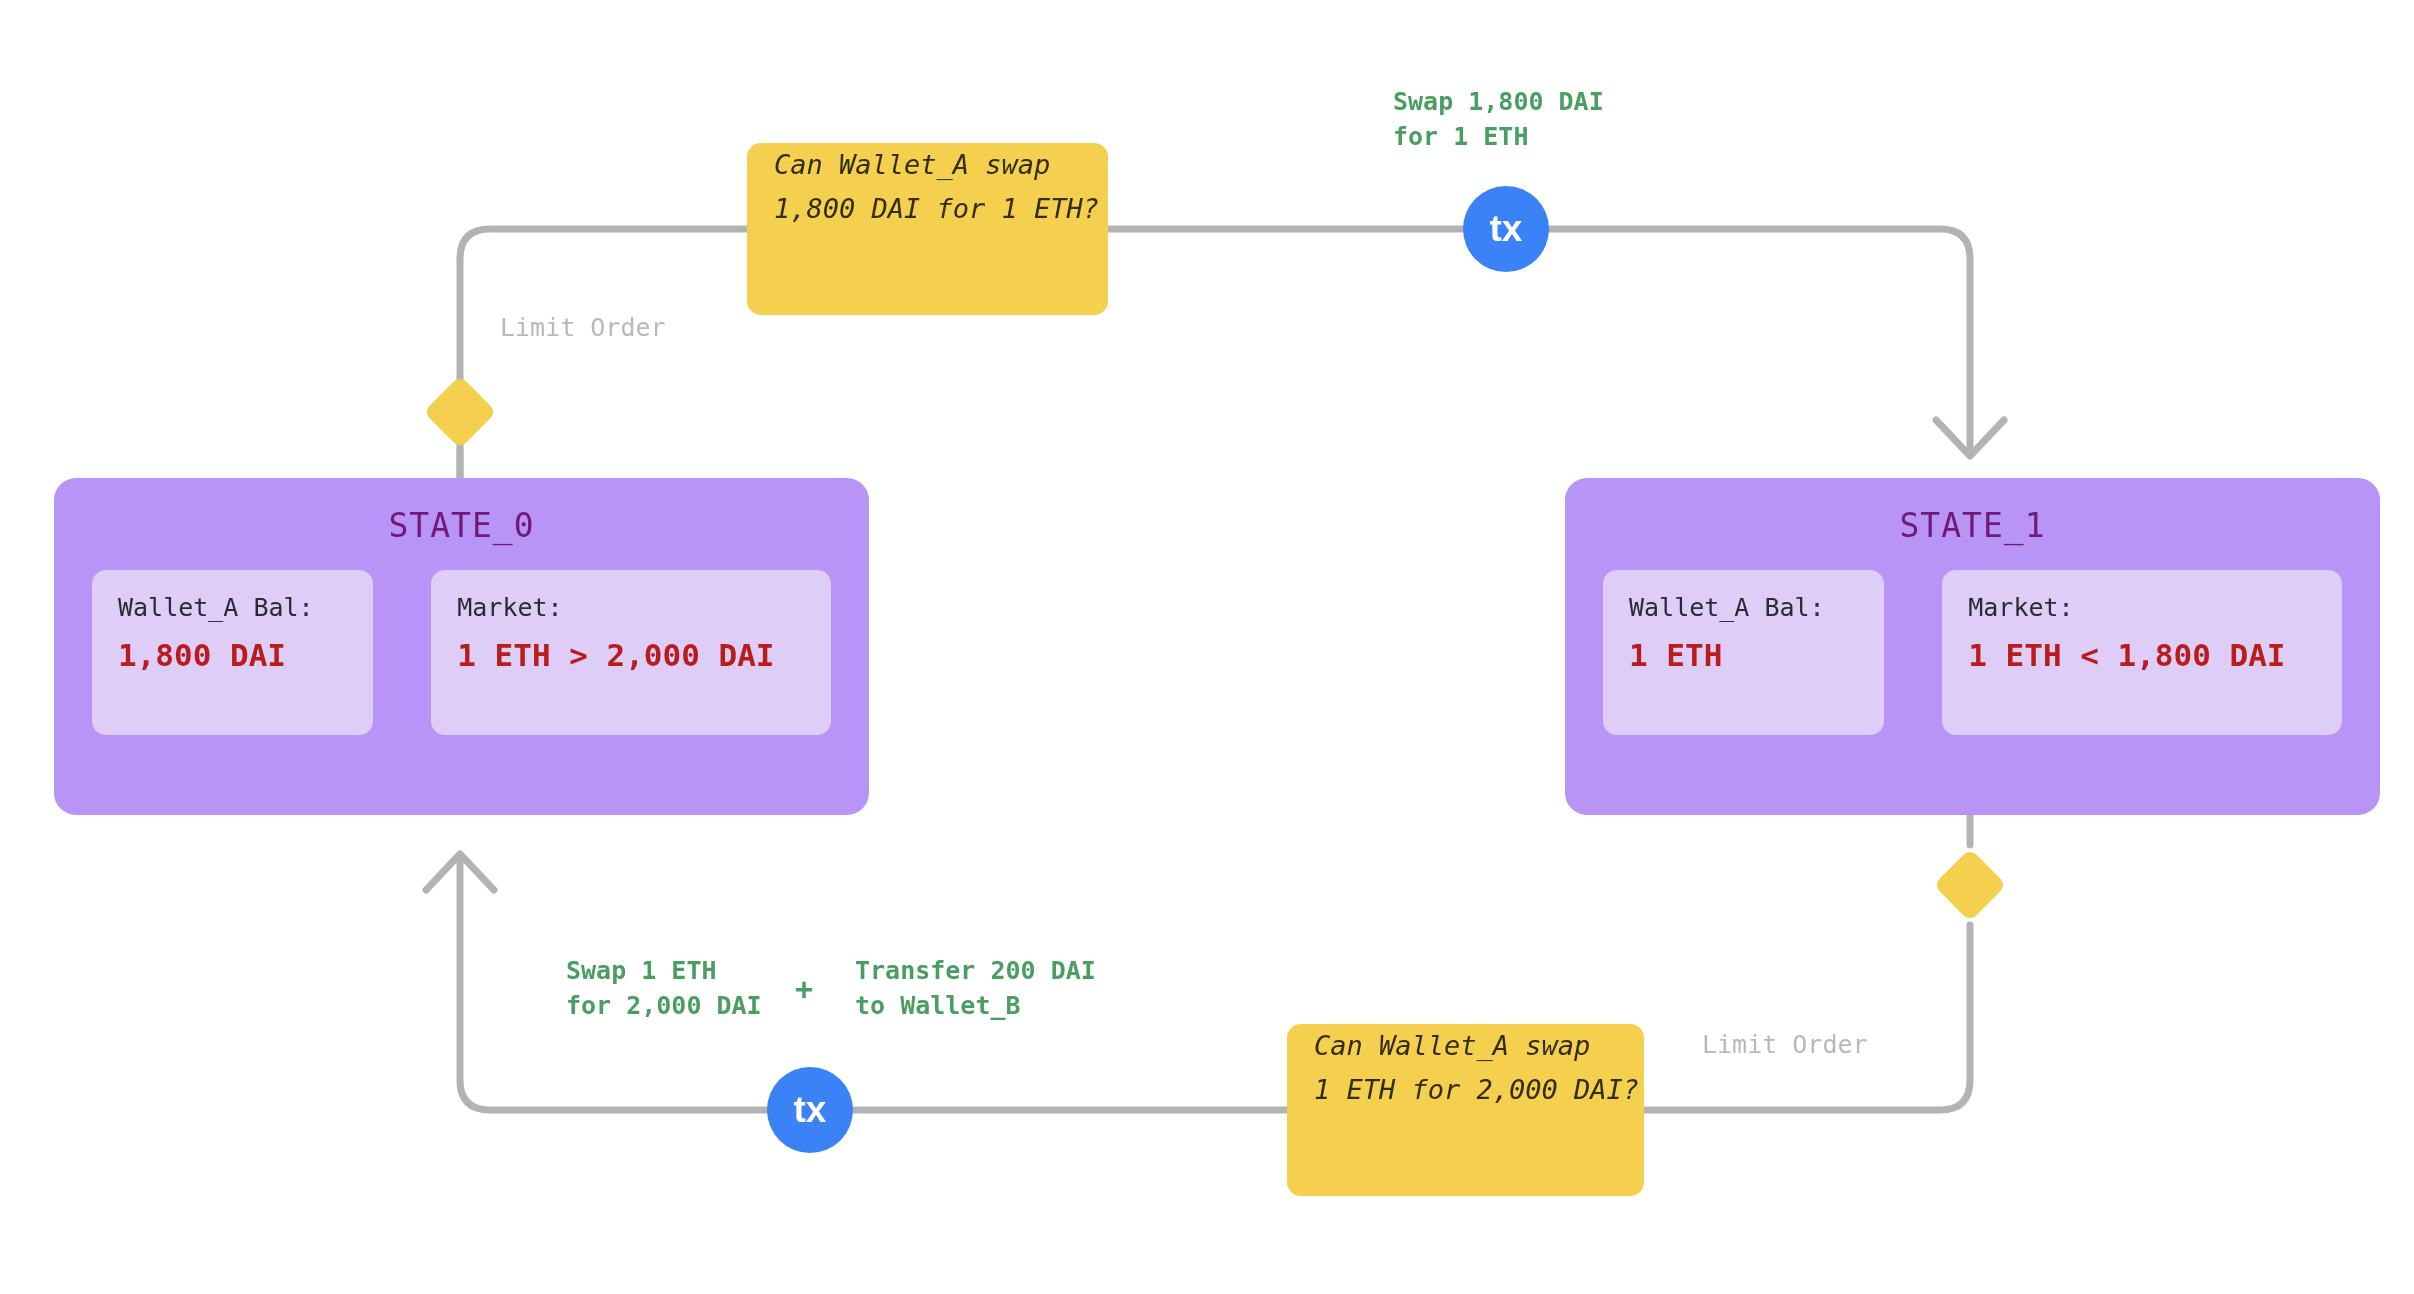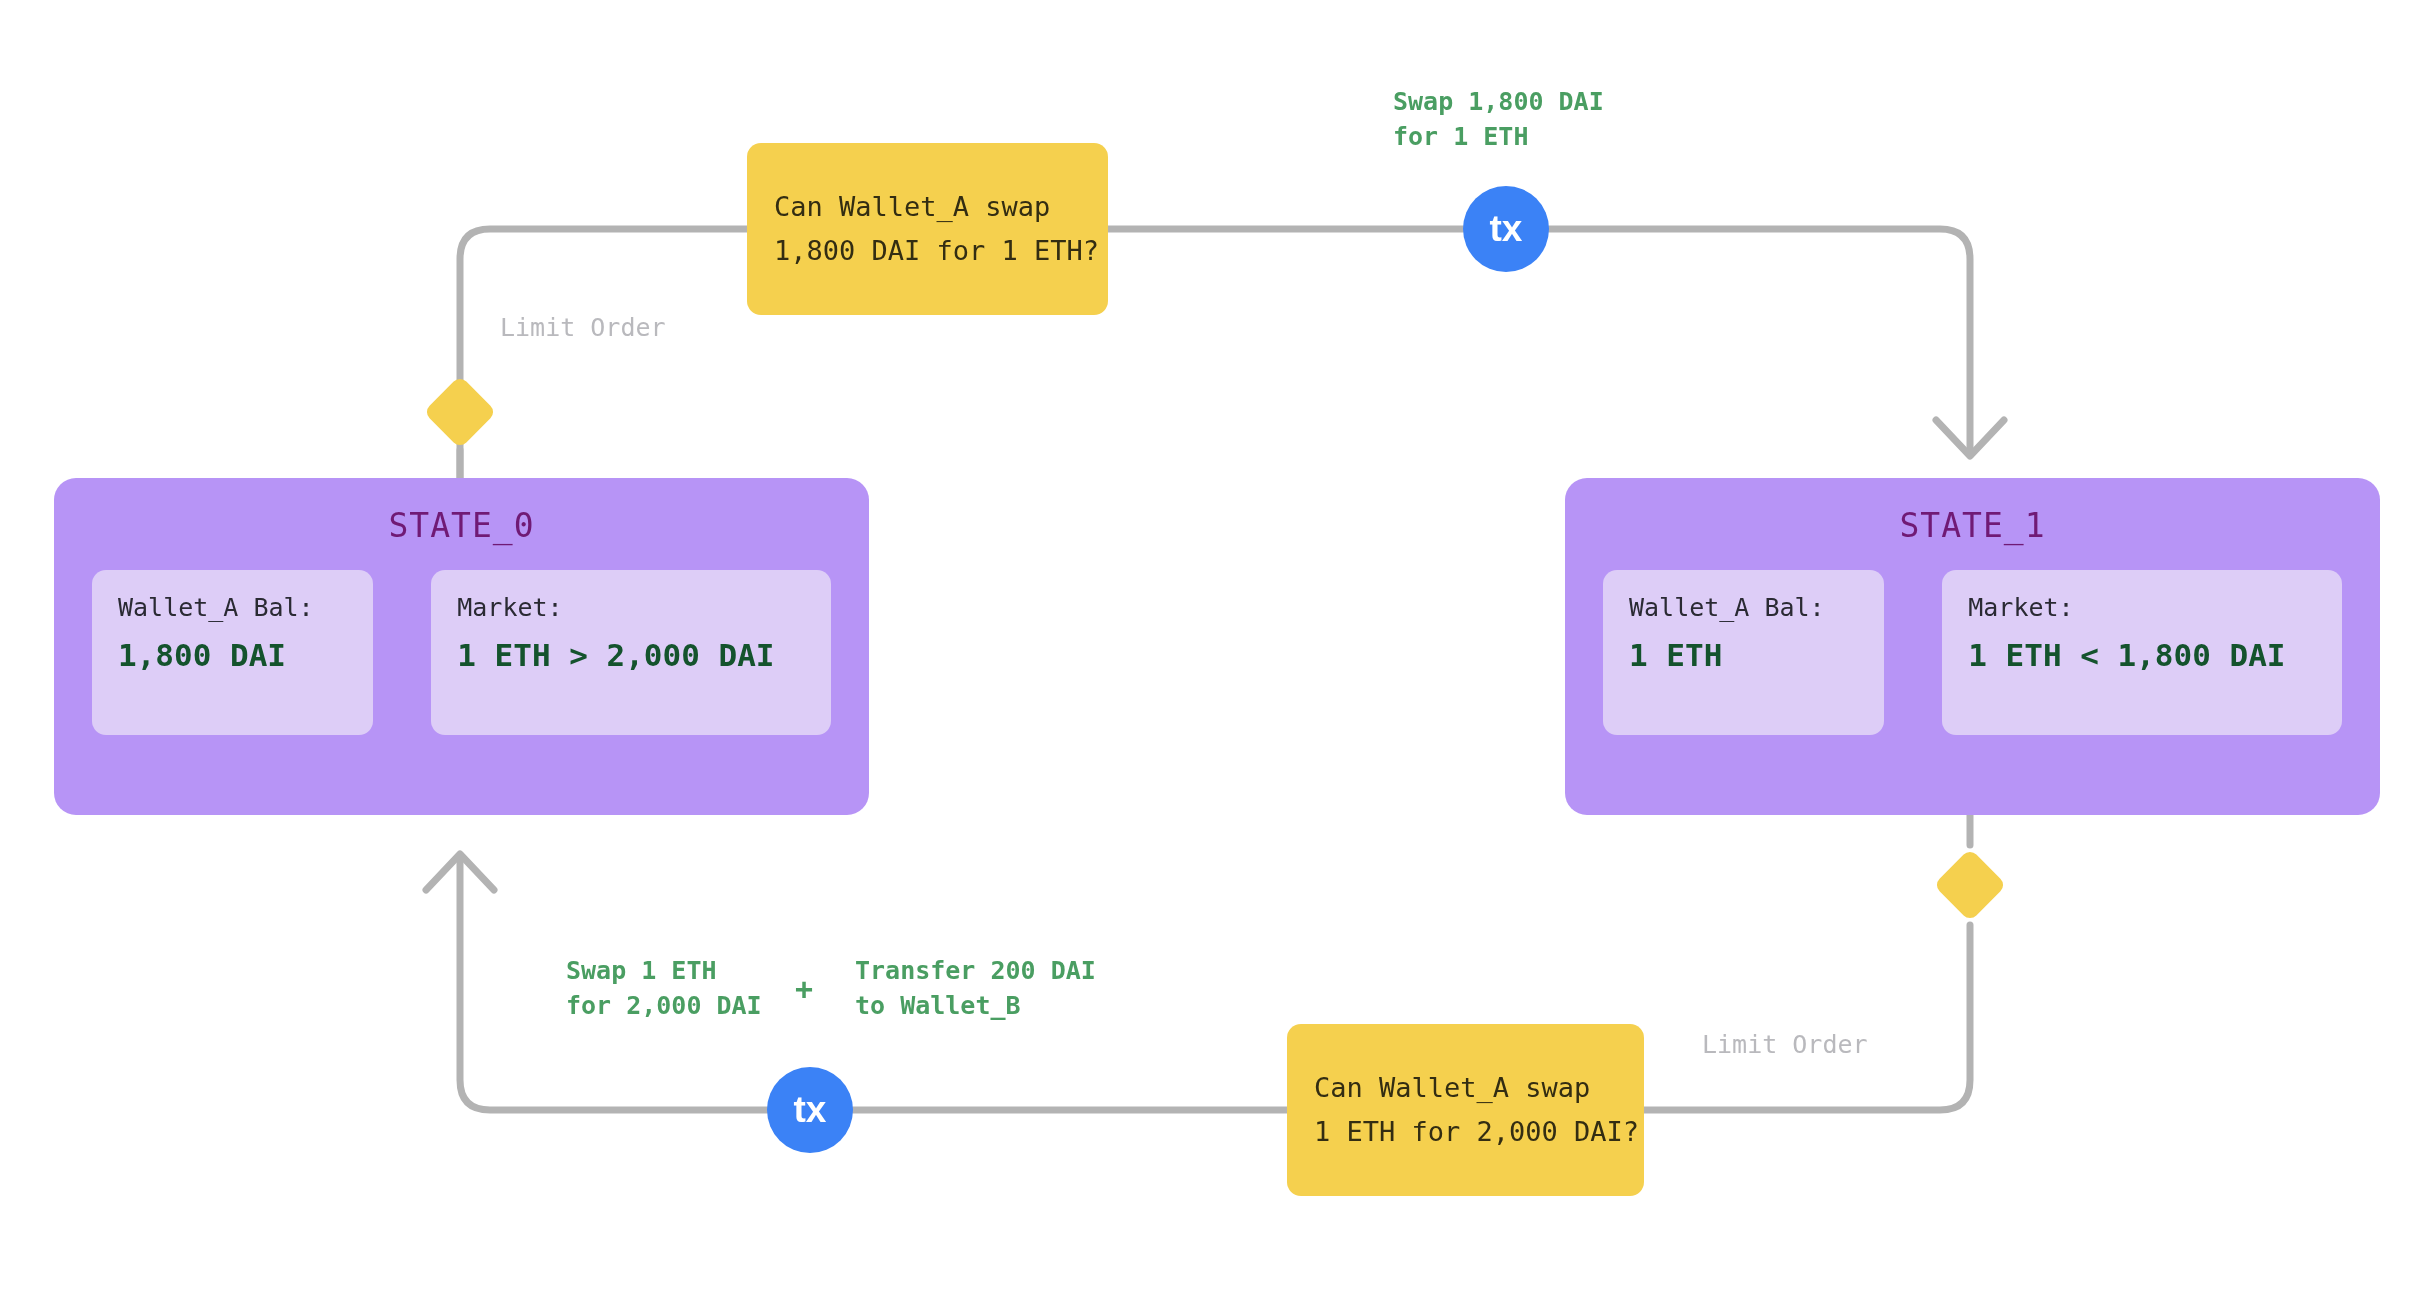--- a/index.html
+++ b/index.html
@@ -57,36 +57,36 @@
     font-family: "DejaVu Sans Mono", monospace;
     font-size: 25px;
     color: #2a2a33;
     white-space: nowrap;
     line-height: 1.25;
   }
   .field-value {
     font-family: "DejaVu Sans Mono", monospace;
     font-size: 31px;
     font-weight: bold;
-    color: #14532d;
+    color: #b91c1c;
     white-space: nowrap;
     margin-top: 14px;
     line-height: 1.2;
   }
 
   
   .question-box {
     position: absolute;
     background: #f5d04e;
     border-radius: 14px;
     box-sizing: border-box;
     display: flex;
     flex-direction: column;
-    justify-content: center;
     padding: 0 27px;
+    font-style: italic;
   }
   .question-line {
     font-family: "DejaVu Sans Mono", monospace;
     font-size: 27px;
     color: #332d12;
     line-height: 1.62;
     white-space: nowrap;
   }
 
   

